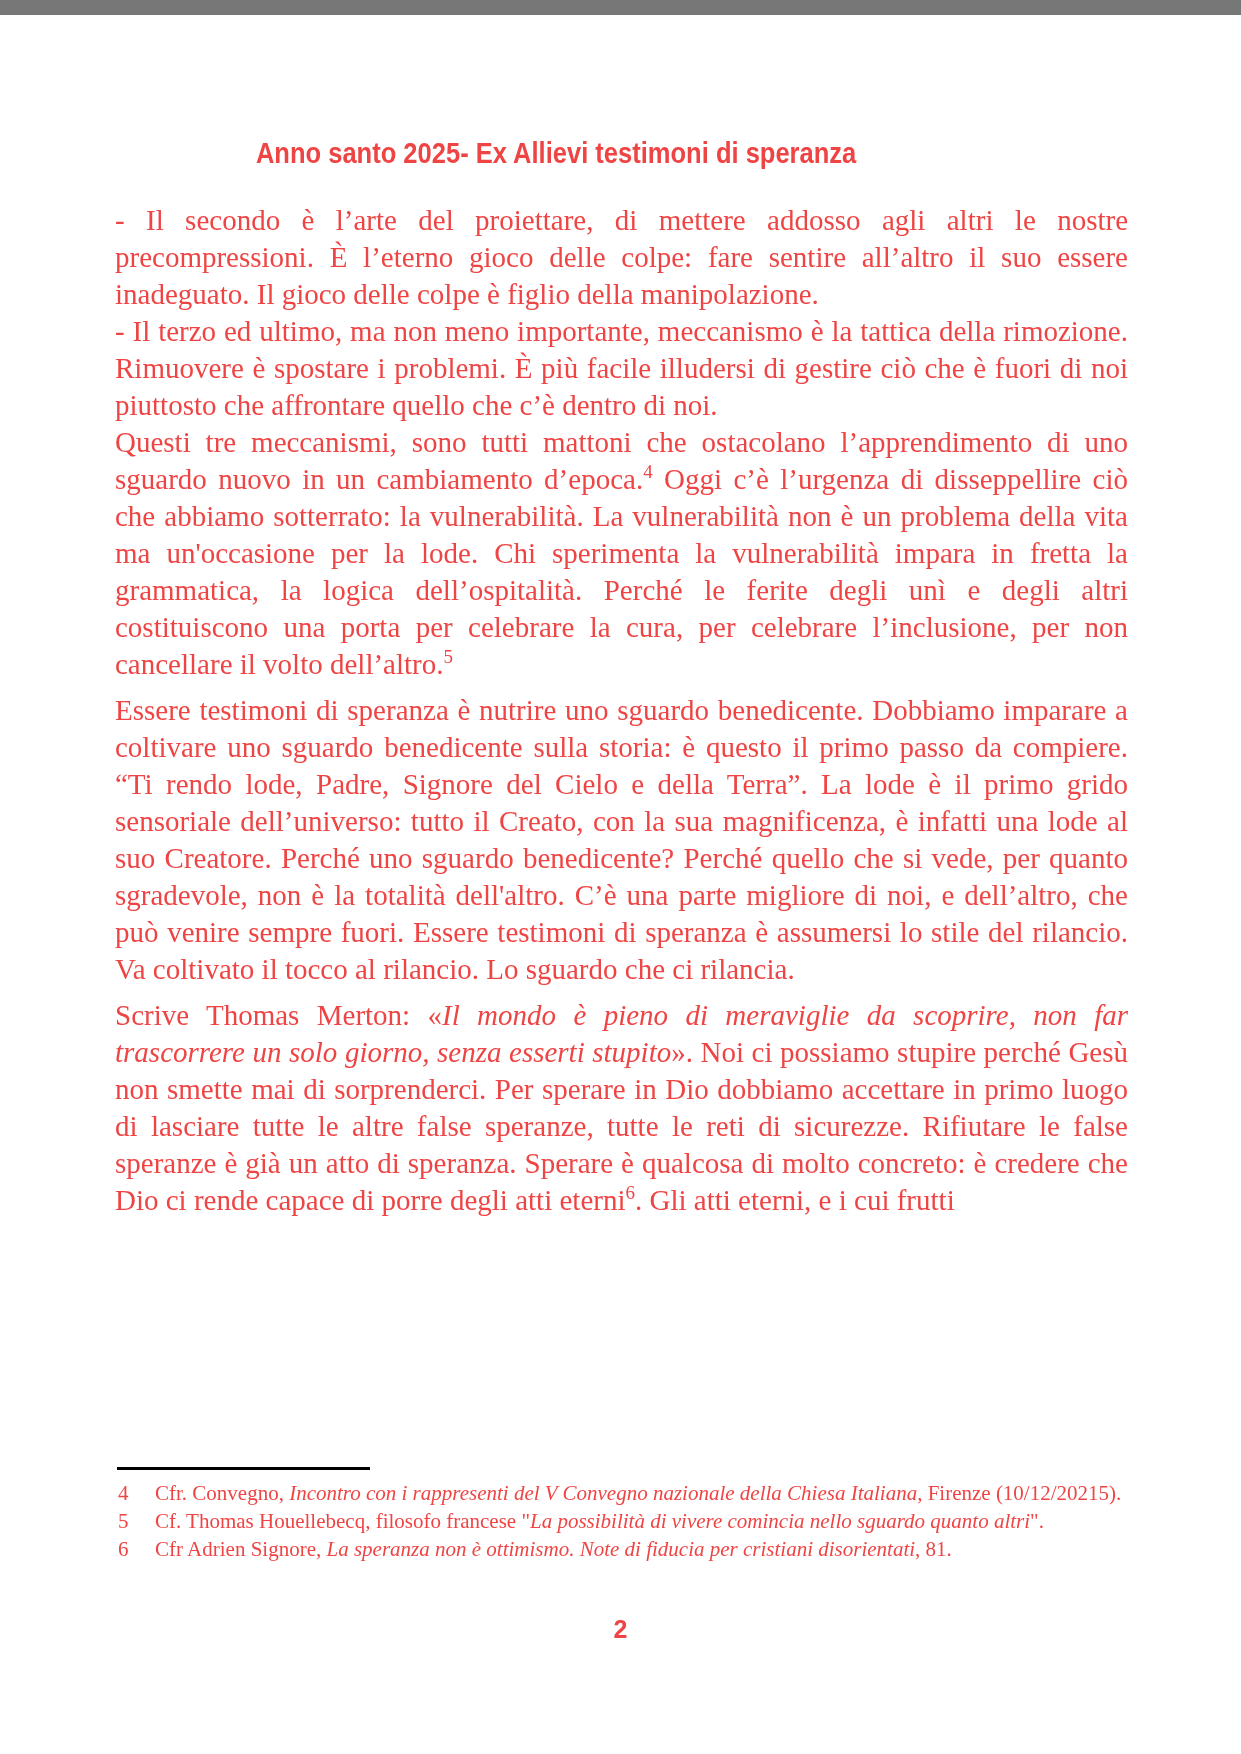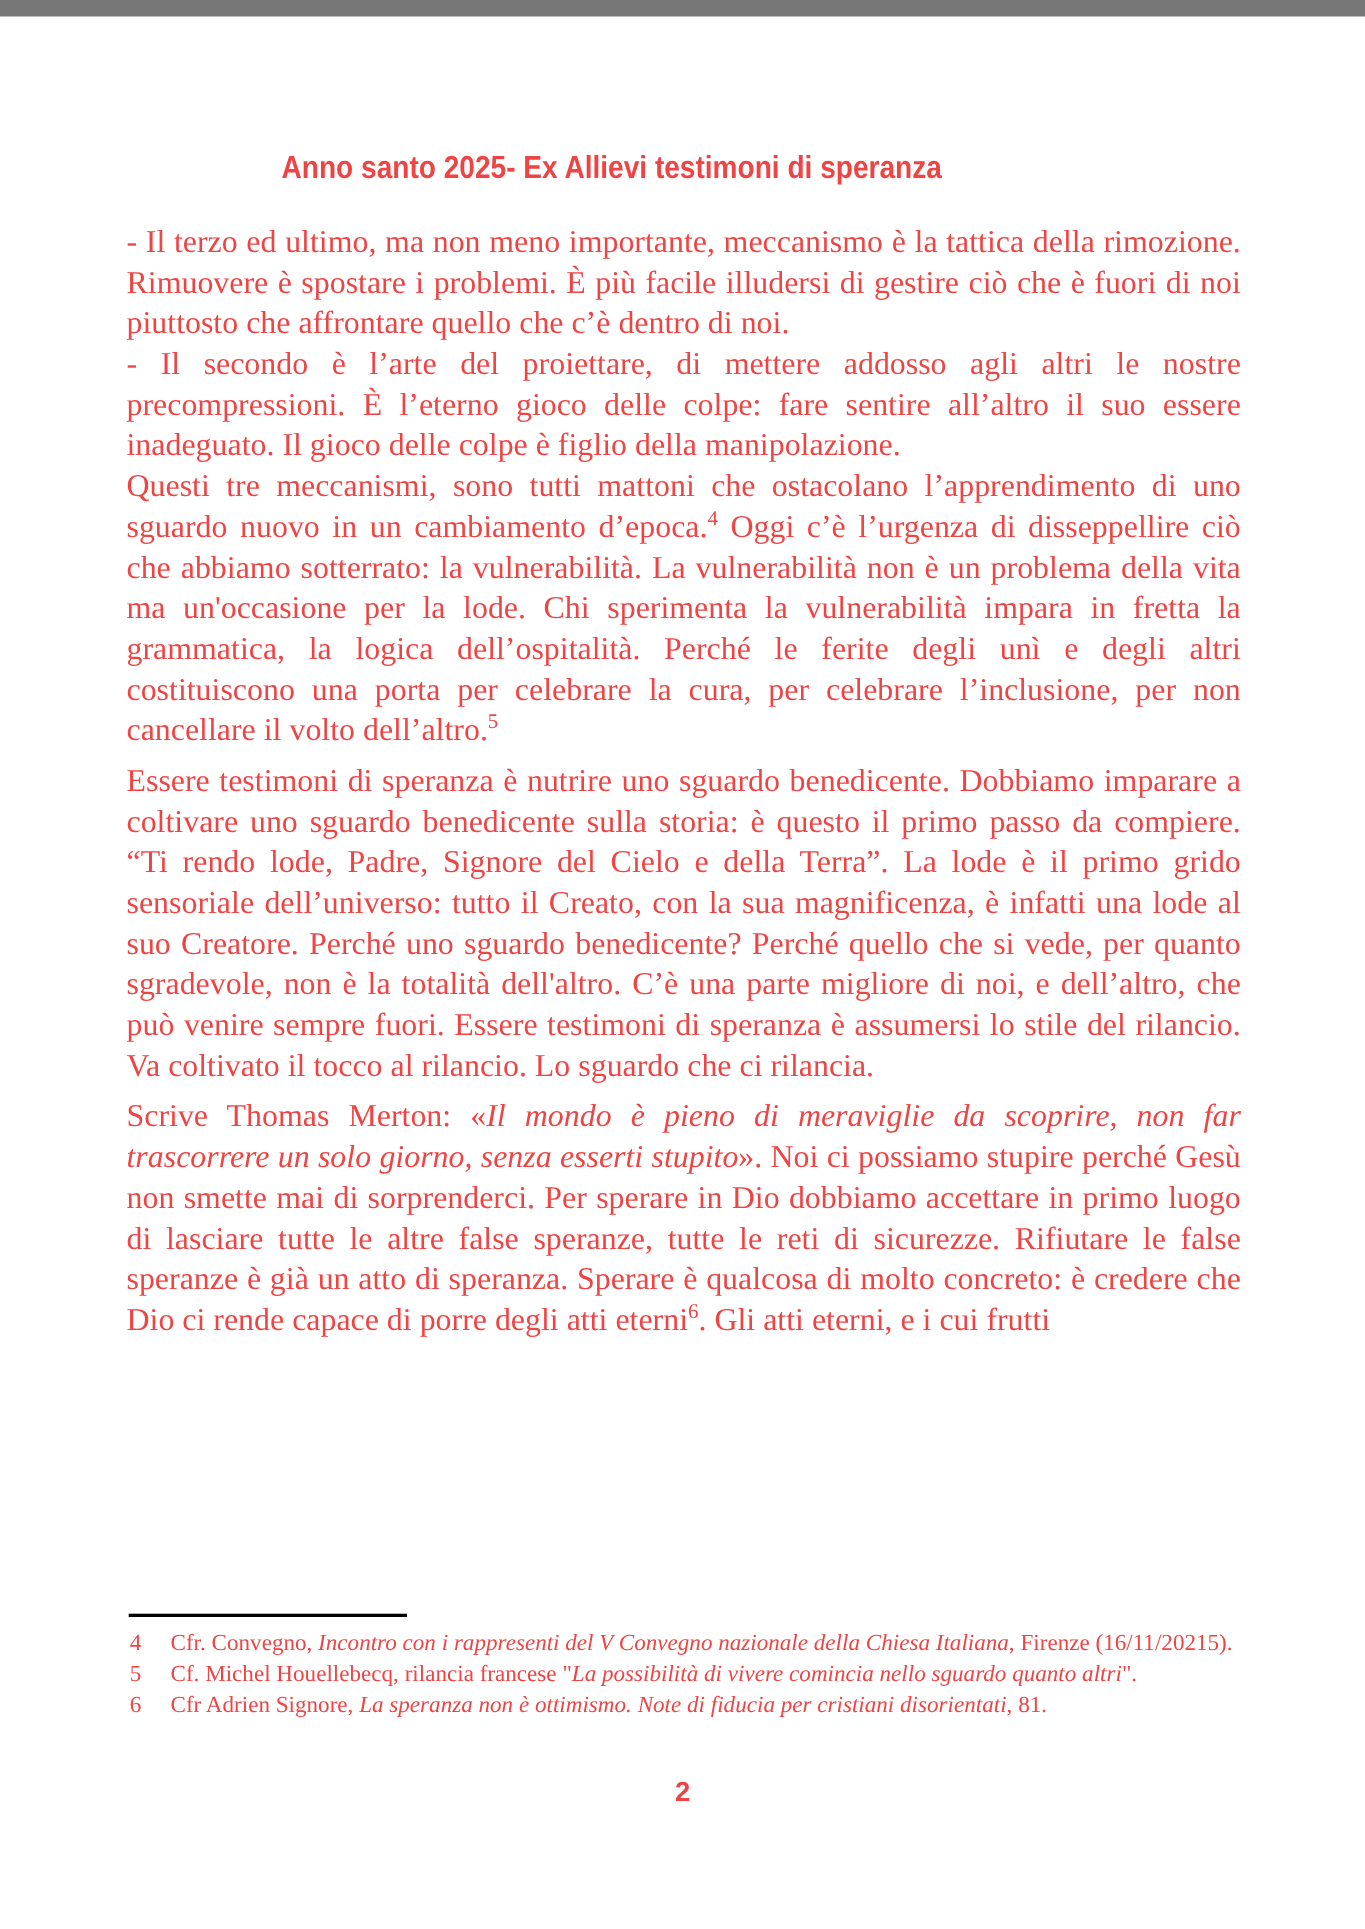--- a/index.html
+++ b/index.html
@@ -80,37 +80,37 @@
 </style>
 </head>
 <body>
 
 <div class="page">
   <div class="title-wrap">
     <span class="title">Anno santo 2025- Ex Allievi testimoni di speranza</span>
   </div>
 
   <div class="doc-body">
+      <p class="para tight"><span>- Il secondo è l’arte del proiettare, di mettere addosso agli altri le nostre precompressioni. È l’eterno gioco delle colpe: fare sentire all’altro il suo essere inadeguato. Il gioco delle colpe è figlio della manipolazione.</span></p>
       <p class="para tight"><span>- Il terzo ed ultimo, ma non meno importante, meccanismo è la tattica della rimozione. Rimuovere è spostare i problemi. È più facile illudersi di gestire ciò che è fuori di noi piuttosto che affrontare quello che c’è dentro di noi.</span></p>
-      <p class="para tight"><span>- Il secondo è l’arte del proiettare, di mettere addosso agli altri le nostre precompressioni. È l’eterno gioco delle colpe: fare sentire all’altro il suo essere inadeguato. Il gioco delle colpe è figlio della manipolazione.</span></p>
       <p class="para"><span>Questi tre meccanismi, sono tutti mattoni che ostacolano l’apprendimento di uno sguardo nuovo in un cambiamento d’epoca.</span><span class="sup">4</span><span> Oggi c’è l’urgenza di disseppellire ciò che abbiamo sotterrato: la vulnerabilità. La vulnerabilità non è un problema della vita ma un'occasione per la lode. Chi sperimenta la vulnerabilità impara in fretta la grammatica, la logica dell’ospitalità. Perché le ferite degli unì e degli altri costituiscono una porta per celebrare la cura, per celebrare l’inclusione, per non cancellare il volto dell’altro.</span><span class="sup">5</span></p>
       <p class="para"><span>Essere testimoni di speranza è nutrire uno sguardo benedicente. Dobbiamo imparare a coltivare uno sguardo benedicente sulla storia: è questo il primo passo da compiere. “Ti rendo lode, Padre, Signore del Cielo e della Terra”. La lode è il primo grido sensoriale dell’universo: tutto il Creato, con la sua magnificenza, è infatti una lode al suo Creatore. Perché uno sguardo benedicente? Perché quello che si vede, per quanto sgradevole, non è la totalità dell'altro. C’è una parte migliore di noi, e dell’altro, che può venire sempre fuori. Essere testimoni di speranza è assumersi lo stile del rilancio. Va coltivato il tocco al rilancio. Lo sguardo che ci rilancia.</span></p>
       <p class="para"><span>Scrive Thomas Merton: «</span><span class="it">Il mondo è pieno di meraviglie da scoprire, non far trascorrere un solo giorno, senza esserti stupito</span><span>». Noi ci possiamo stupire perché Gesù non smette mai di sorprenderci. Per sperare in Dio dobbiamo accettare in primo luogo di lasciare tutte le altre false speranze, tutte le reti di sicurezze. Rifiutare le false speranze è già un atto di speranza. Sperare è qualcosa di molto concreto: è credere che Dio ci rende capace di porre degli atti eterni</span><span class="sup">6</span><span>. Gli atti eterni, e i cui frutti</span></p>
     </div>
 
   <div class="footnote-area">
     <div class="fn-rule"></div>
     <div>
         <div class="footnote">
           <div class="fn-num">4</div>
-          <div class="fn-text"><span>Cfr. Convegno, </span><span class="it">Incontro con i rappresenti del V Convegno nazionale della Chiesa Italiana</span><span>, Firenze (16/11/20215).</span></div>
+          <div class="fn-text"><span>Cfr. Convegno, </span><span class="it">Incontro con i rappresenti del V Convegno nazionale della Chiesa Italiana</span><span>, Firenze (10/12/20215).</span></div>
         </div>
         <div class="footnote">
           <div class="fn-num">5</div>
-          <div class="fn-text"><span>Cf. Michel Houellebecq, rilancia francese "</span><span class="it">La possibilità di vivere comincia nello sguardo quanto altri</span><span>".</span></div>
+          <div class="fn-text"><span>Cf. Thomas Houellebecq, filosofo francese "</span><span class="it">La possibilità di vivere comincia nello sguardo quanto altri</span><span>".</span></div>
         </div>
         <div class="footnote">
           <div class="fn-num">6</div>
           <div class="fn-text"><span>Cfr Adrien Signore, </span><span class="it">La speranza non è ottimismo. Note di fiducia per cristiani disorientati</span><span>, 81.</span></div>
         </div>
       </div>
   </div>
 
   <div class="page-number">2</div>
 </div>

